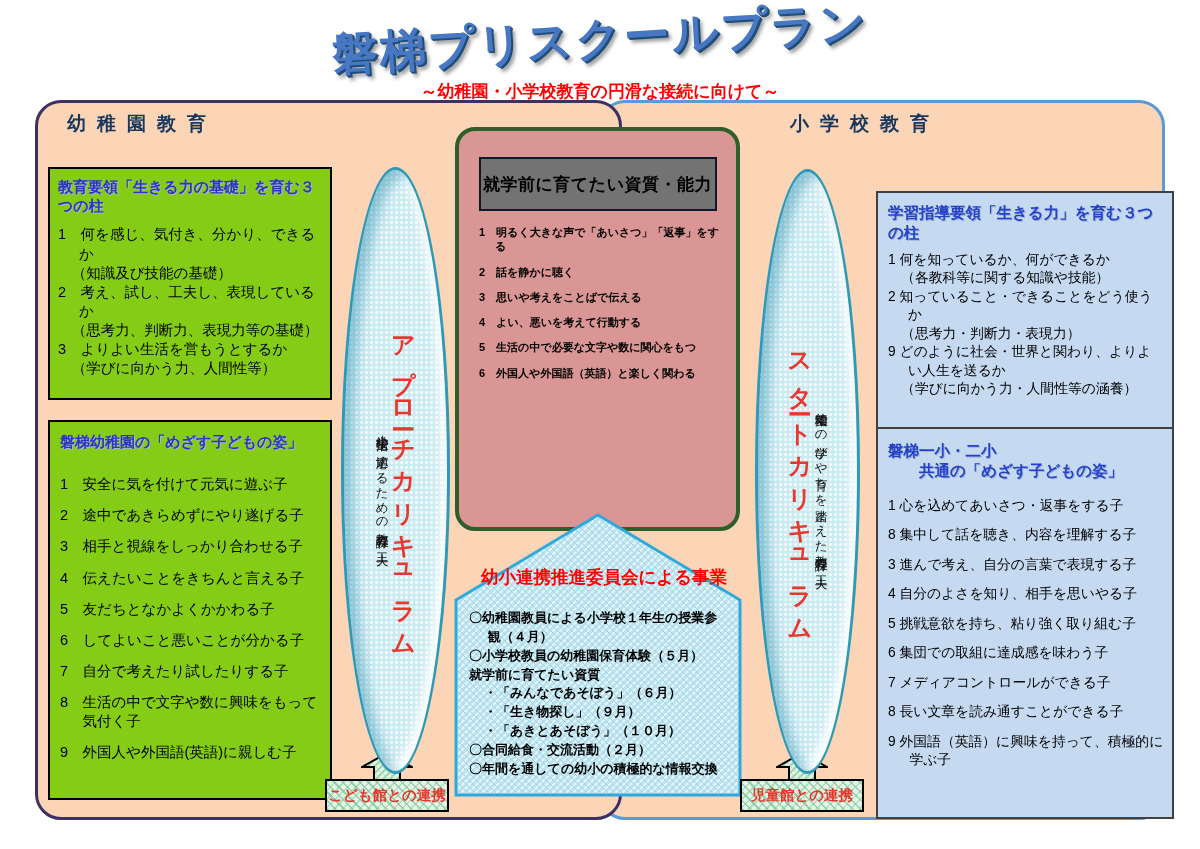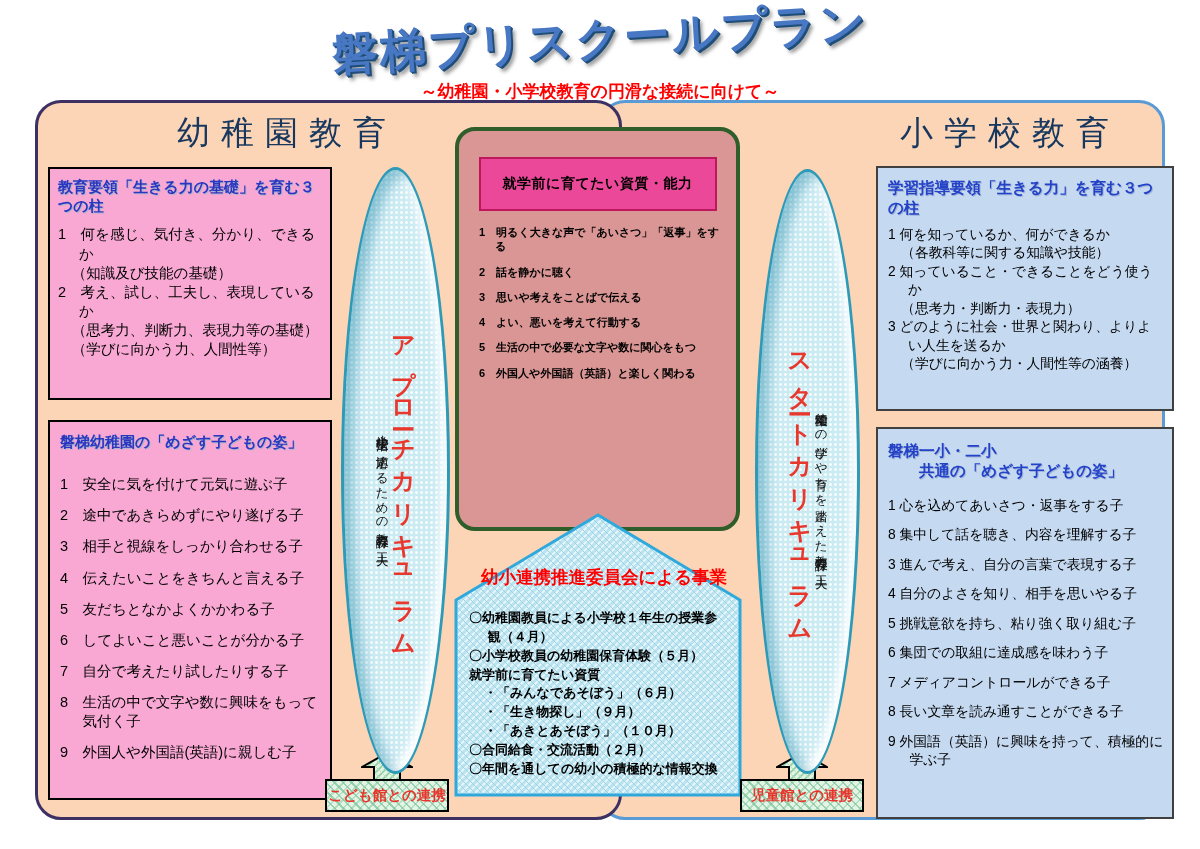--- a/index.html
+++ b/index.html
@@ -11,45 +11,45 @@
     font-size:46px;font-weight:bold;color:#4878C4;letter-spacing:2px;
     transform:rotate(-3.5deg);
     text-shadow:1px 1px 0 #1F4E79,2px 2px 0 #1F4E79,4px 5px 4px rgba(70,70,70,.55);}
   .subtitle{position:absolute;left:0;right:0;top:80px;text-align:center;
     font-size:17px;font-weight:bold;color:#FF0000;}
 
   
   .panel{position:absolute;top:100px;height:714px;background:#FBD5B5;border-radius:26px;}
   .panel-left{left:35px;width:581px;border:3px solid #3C3162;z-index:1;}
   .panel-right{left:599px;width:560px;border:3px solid #5B9BD5;z-index:0;}
-  .hdr{position:absolute;top:111px;width:330px;text-align:right;
-    font-size:33px;font-weight:normal;color:#17375E;letter-spacing:11px;z-index:2;}
+  .hdr{position:absolute;top:111px;width:330px;text-align:left;
+    font-size:19px;font-weight:bold;color:#17375E;letter-spacing:11px;z-index:2;}
   .hdr-left{left:67px;}
   .hdr-right{left:790px;}
 
   
   .lines .num{padding-left:1.45em;text-indent:-1.45em;}
   .lines .sub{padding-left:0.95em;}
   .lines .goal{padding-left:1.55em;text-indent:-1.55em;}
   .lines .bullet{padding-left:1.15em;}
 
   
-  .ybox{position:absolute;left:48px;background:#f9a8d4;border:2px solid #000;
+  .ybox{position:absolute;left:48px;background:#84cc16;border:2px solid #000;
     z-index:2;font-size:14.5px;line-height:1.32;}
   .ybox-pillars{top:167px;width:266px;height:221px;padding:8px 6px 0 8px;}
   .ybox-goals{top:420px;width:264px;height:366px;padding:10px 6px 0 10px;}
   .box-title{font-size:15px;font-weight:bold;color:#2B36C0;line-height:1.28;
     margin-bottom:10px;text-shadow:1px 1px 0 #AAB4CC;}
   .ybox-goals .box-title{margin-bottom:24px;}
   .ybox-goals .lines .goal{margin-bottom:12px;}
 
   
   .bluebox{position:absolute;left:876px;width:276px;background:#C5D9F1;
     border:2px solid #404040;z-index:2;font-size:13.8px;line-height:1.34;}
-  .bluebox-pillars{top:166px;height:219px;padding:10px 8px 12px 10px;}
+  .bluebox-pillars{top:191px;height:219px;padding:10px 8px 12px 10px;}
   .bluebox-goals{top:427px;height:376px;padding:12px 8px 0 10px;}
   .bluebox .box-title{font-size:15.5px;color:#2442C8;margin-bottom:8px;text-shadow:1px 1px 0 #9FB4D8;}
   .bluebox-goals .box-title{margin-bottom:16px;}
   .bluebox-goals .title2{padding-left:2em;}
   .bluebox-goals .lines .goal{margin-bottom:11px;}
 
   
   .ellipse{position:absolute;border-radius:50%;border:3px solid #2E9AB8;z-index:5;
     background-color:#CBEBF3;
     background-image:radial-gradient(rgba(255,255,255,.85) 1px, rgba(255,255,255,0) 1.8px);
@@ -60,23 +60,23 @@
   .ellipse-right{left:755px;top:169px;width:99px;height:599px;}
   .vtext{display:flex;flex-direction:row;align-items:center;gap:3px;transform:translateY(14px);}
   .v-main{writing-mode:vertical-rl;font-size:24px;font-weight:bold;color:#E8372C;
     letter-spacing:5px;line-height:1;}
   .v-sub{writing-mode:vertical-rl;font-size:12.5px;color:#111;letter-spacing:1px;line-height:1;}
 
   
   .pinkbox{position:absolute;left:455px;top:127px;width:277px;height:370px;
     background:#D99694;border:4px solid #2F5E2B;border-radius:20px;z-index:3;
     padding-top:26px;box-sizing:content-box;}
-  .white-title{width:234px;height:50px;margin:0 auto;background:#ec4899;border:2px solid #be185d;
+  .white-title{width:234px;height:50px;margin:0 auto;background:#737373;border:2px solid #0f172a;
     display:flex;align-items:center;justify-content:center;
-    font-size:14px;font-weight:bold;letter-spacing:.5px;}
+    font-size:17px;font-weight:bold;letter-spacing:.5px;}
   .pinkbox .lines{margin:14px 16px 0 20px;font-size:11px;font-weight:bold;line-height:1.3;}
   .pinkbox .lines .num{margin-bottom:11px;}
 
   .connector-line{position:absolute;left:596px;top:500px;width:3px;height:17px;
     background:#1F3864;z-index:2;}
 
   
   .committee{position:absolute;left:454px;top:513px;width:288px;height:284px;z-index:3;}
   .committee svg{position:absolute;left:0;top:0;}
   .committee-title{position:absolute;top:52px;left:6px;width:100%;text-align:center;
@@ -110,20 +110,21 @@
   <div class="hdr hdr-left">幼稚園教育</div>
   <div class="hdr hdr-right">小学校教育</div>
 
   <div class="ybox ybox-pillars">
     <div class="box-title">教育要領「生きる力の基礎」を育む３つの柱</div>
     <div class="lines">
         <div class="num">1　何を感じ、気付き、分かり、できるか</div>
         <div class="sub">（知識及び技能の基礎）</div>
         <div class="num">2　考え、試し、工夫し、表現しているか</div>
         <div class="sub">（思考力、判断力、表現力等の基礎）</div>
+        <div class="num">3　よりよい生活を営もうとするか</div>
         <div class="sub">（学びに向かう力、人間性等）</div>
       </div>
   </div>
   <div class="ybox ybox-goals">
     <div class="box-title">磐梯幼稚園の「めざす子どもの姿」</div>
     <div class="lines">
         <div class="goal">1　安全に気を付けて元気に遊ぶ子</div>
         <div class="goal">2　途中であきらめずにやり遂げる子</div>
         <div class="goal">3　相手と視線をしっかり合わせる子</div>
         <div class="goal">4　伝えたいことをきちんと言える子</div>
@@ -135,21 +136,21 @@
       </div>
   </div>
 
   <div class="bluebox bluebox-pillars">
     <div class="box-title">学習指導要領「生きる力」を育む３つの柱</div>
     <div class="lines">
         <div class="num">1 何を知っているか、何ができるか</div>
         <div class="sub">（各教科等に関する知識や技能）</div>
         <div class="num">2 知っていること・できることをどう使うか</div>
         <div class="sub">（思考力・判断力・表現力）</div>
-        <div class="num">3 どのように社会・世界と関わり、よりよい人生を送るか</div>
+        <div class="num">9 どのように社会・世界と関わり、よりよい人生を送るか</div>
         <div class="sub">（学びに向かう力・人間性等の涵養）</div>
       </div>
   </div>
   <div class="bluebox bluebox-goals">
     <div class="box-title">
       <div>磐梯一小・二小</div>
       <div class="title2">共通の「めざす子どもの姿」</div>
     </div>
     <div class="lines">
         <div class="goal">1 心を込めてあいさつ・返事をする子</div>

